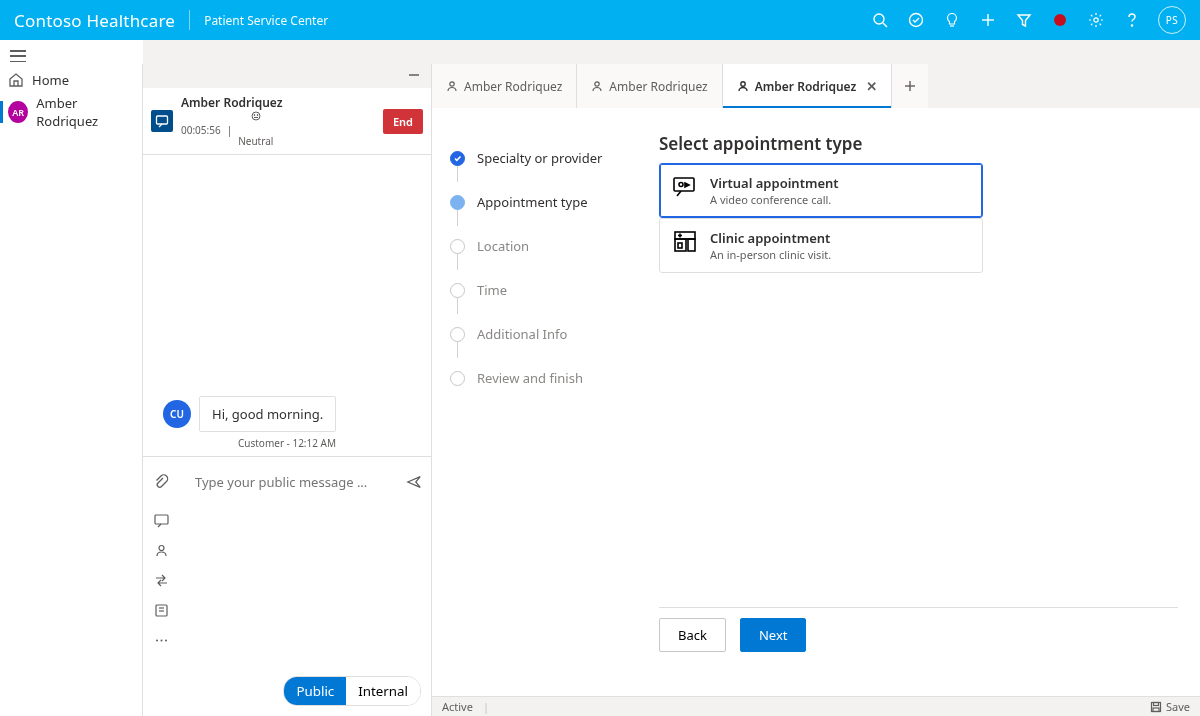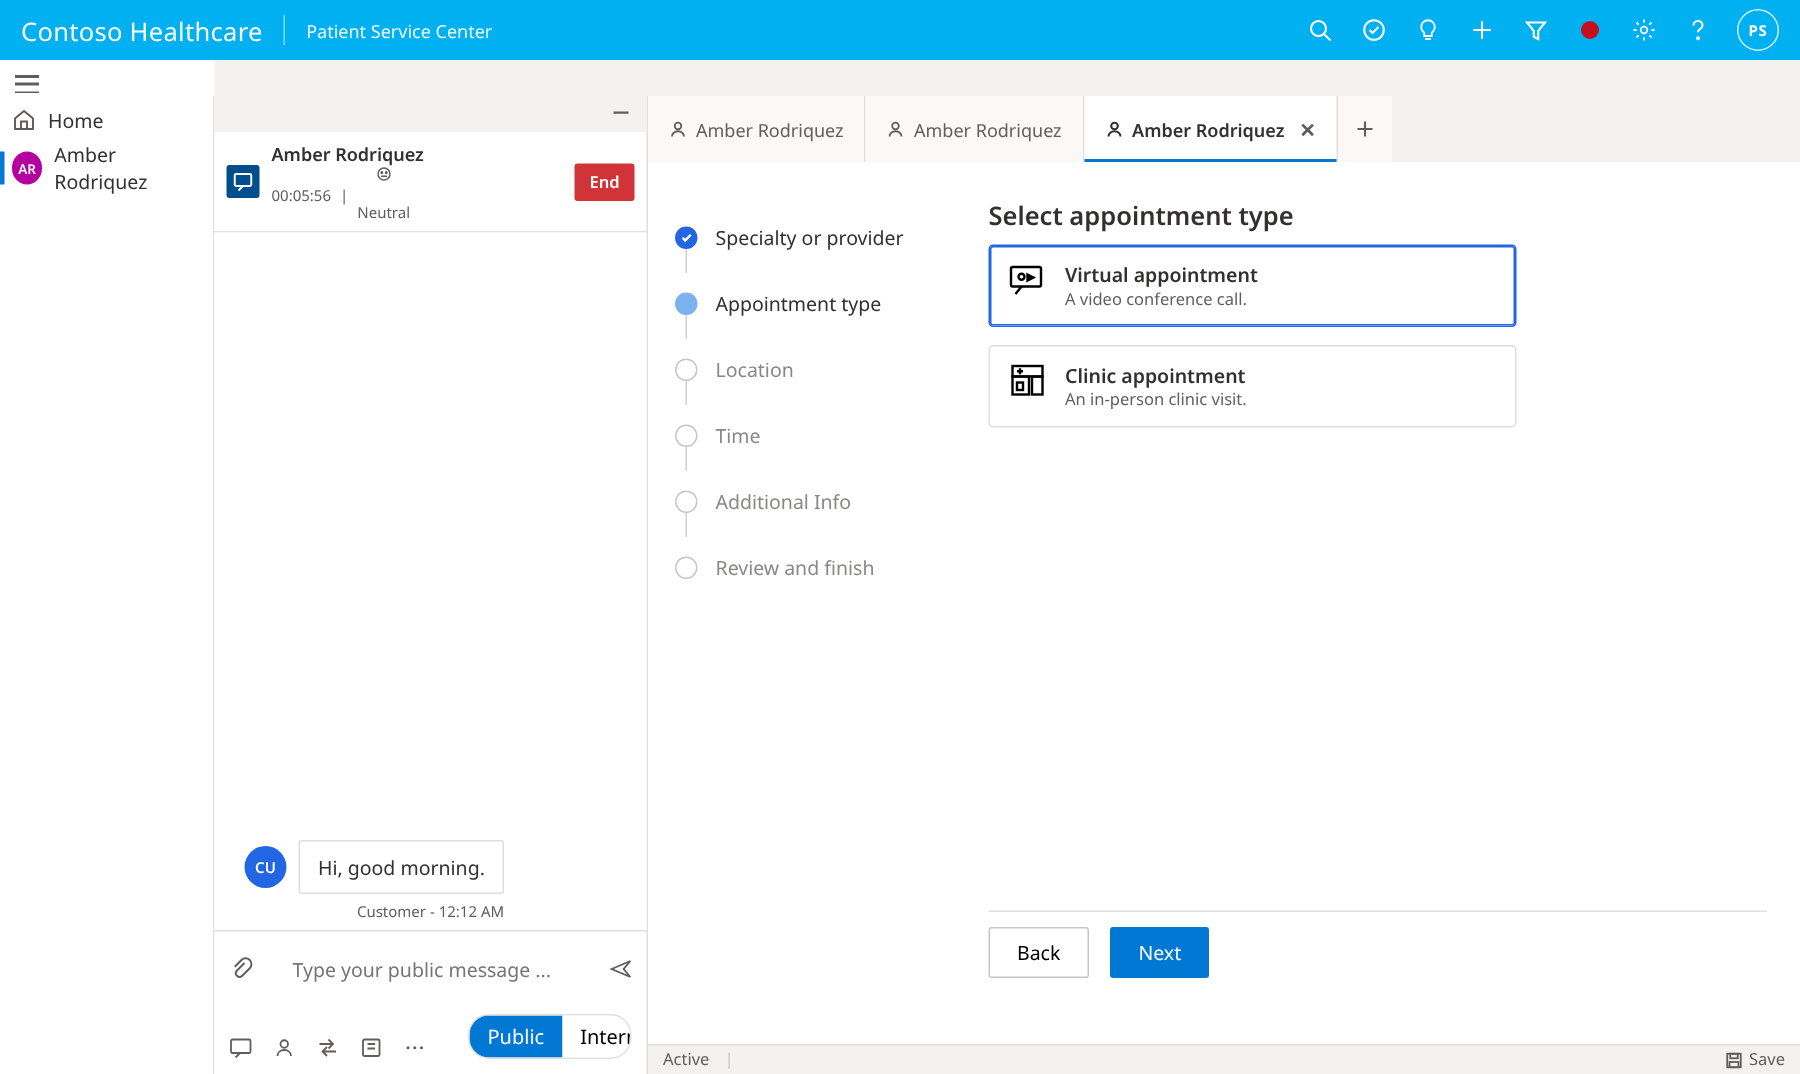--- a/index.html
+++ b/index.html
@@ -20,21 +20,21 @@
   body { margin:0; width:1200px; height:716px; overflow:hidden; color:var(--text-dark); background:#fff; position:relative;}
   
   .topnav { height:var(--nav-height); background:var(--brand-blue); color:#fff; display:flex; align-items:center; padding:0 14px;}
   .brand-name { font-size:17px; font-weight:400; letter-spacing:0.2px;}
   .brand-divider { width:1px; height:20px; background:rgba(255,255,255,0.5); margin:0 14px;}
   .brand-area { font-size:12px; opacity:0.95;}
   .nav-spacer { flex:1;}
   .nav-icons { display:flex; align-items:center; gap:16px;}
   .nav-icon { width:20px; height:20px; display:flex; align-items:center; justify-content:center; cursor:pointer; color:#fff;}
   .nav-icon.dot { width:12px; height:12px; border-radius:50%; background:#C50F1F; margin:0 4px;}
-  .nav-avatar { width:28px; height:28px; border:1px solid rgba(255,255,255,0.8); border-radius:50%; display:flex; align-items:center; justify-content:center; font-size:10px; letter-spacing:0.5px; cursor:pointer;font-weight:bold;}
+  .nav-avatar { width:28px; height:28px; border:1px solid rgba(255,255,255,0.8); border-radius:50%; display:flex; align-items:center; justify-content:center; font-size:10px; letter-spacing:0.5px; cursor:pointer;}
   
   .hamburger-row { position:absolute; left:0; top:var(--nav-height); height:32px; display:flex; align-items:center; padding-left:10px; width:30px;}
   .hamburger { width:16px; height:12px; display:flex; flex-direction:column; justify-content:space-between; cursor:pointer;}
   .hamburger span { height:1.5px; background:var(--text-soft); display:block;}
   
   .sidebar { position:absolute; left:0; top:calc(var(--nav-height) + 24px); bottom:0; width:var(--sidebar-width); background:#fff; border-right:1px solid var(--border);}
   .side-item { display:flex; align-items:center; gap:8px; height:32px; padding:0 8px; font-size:13px; cursor:pointer;}
   .side-item.active { position:relative;}
   .side-item.active::before { content:""; position:absolute; left:0; top:5px; bottom:5px; width:3px; background:var(--accent-blue);}
   .side-avatar { width:22px; height:22px; border-radius:50%; background:#B4009E; color:#fff; font-size:9px; display:flex; align-items:center; justify-content:center; font-weight:600;}
@@ -50,21 +50,21 @@
   .neutral-badge { display:inline-flex; align-items:center; gap:13px; font-size:10px;flex-direction:column;}
   .end-btn { margin-left:auto; background:var(--danger); color:#fff; font-size:11px; padding:5px 10px; border:none; cursor:pointer; border-radius:2px; font-weight:600;}
   .chat-body { flex:1; background:#fff; position:relative;}
   .chat-msg { position:absolute; bottom:24px; left:20px; display:flex; gap:8px; align-items:center;}
   .cu-avatar { width:28px; height:28px; border-radius:50%; background:#2266E3; color:#fff; font-size:10px; display:flex; align-items:center; justify-content:center; font-weight:600;}
   .msg-bubble { background:#fff; border:1px solid var(--border); padding:8px 12px; font-size:13px; border-radius:2px;}
   .chat-meta { position:absolute; bottom:6px; left:0; right:0; text-align:center; font-size:10px; color:var(--text-soft);}
   .chat-input-row { display:flex; align-items:center; gap:24px; padding:0 10px; height:50px; border-top:1px solid var(--border);}
   .chat-input { flex:1; border:none; outline:none; font-size:13px; color:var(--text-soft);}
   .chat-send { cursor:pointer;}
-  .chat-toolbar { display:flex; align-items:flex-end; gap:14px; padding:6px 10px 10px;}
+  .chat-toolbar { display:flex; align-items:flex-start; gap:14px; padding:6px 10px 10px;flex-direction:column;}
   .ct-icon { width:16px; height:16px; display:flex; align-items:center; justify-content:center; cursor:pointer; color:var(--text-soft);}
   .ct-spacer { flex:1;}
   .pill-toggle { margin-left:auto; display:flex; border:1px solid var(--border); border-radius:14px; overflow:hidden; font-size:11px;}
   .pill-toggle button { border:none; padding:5px 12px; cursor:pointer; background:#fff;}
   .pill-toggle button.on { background:var(--accent-blue); color:#fff;}
   
   .workspace { position:absolute; left:calc(var(--sidebar-width) + var(--session-width)); right:0; top:var(--nav-height); bottom:20px; background:var(--bg-pane);}
   .pre-tab-bar{ height:24px; background:var(--bg-pane); border-bottom:none;}
   .tabbar { height:var(--tab-height); display:flex; align-items:stretch; background:var(--bg-pane);}
   .tab { display:flex; align-items:center; gap:6px; padding:0 14px; font-size:12px; color:var(--text-soft); background:#FAF9F8; border-right:1px solid var(--border); cursor:pointer; position:relative;}
@@ -77,21 +77,21 @@
   .step { display:flex; align-items:center; gap:12px; position:relative; height:44px; font-size:13px; color:#8A8886; cursor:pointer;}
   .step::after { content:""; position:absolute; left:7px; top:26px; width:1px; height:20px; background:#D2D0CE;}
   .step:last-child::after{ display:none;}
   .step-dot { width:15px; height:15px; border:1px solid #C8C6C4; border-radius:50%; background:#fff; z-index:1; display:flex; align-items:center; justify-content:center;}
   .step.done .step-dot { background:var(--step-blue); border-color:var(--step-blue);}
   .step.current .step-dot { background:#7CB2F0; border-color:#7CB2F0;}
   .step.done, .step.current { color:var(--text-dark);}
   .step.done .step-dot svg { color:#fff;}
   .wizard-main { flex:1; padding:24px 22px; display:flex; flex-direction:column;}
   .wizard-title { font-size:17px; font-weight:600; margin-bottom:8px;}
-  .appt-card { width:352px; border:1px solid var(--border); border-radius:3px; padding:10px 12px; display:flex; gap:12px; margin-bottom:12px; cursor:pointer;}
+  .appt-card { width:324px; border:1px solid var(--border); border-radius:3px; padding:10px 12px; display:flex; gap:12px; cursor:pointer;}
   .appt-card.selected { border-color:var(--step-blue); box-shadow:0 0 0 1px var(--step-blue) inset;}
   .appt-icon { width:26px; height:26px; display:flex; align-items:center; justify-content:center; color:#000;}
   .appt-title { font-size:13px; font-weight:600;}
   .appt-desc { font-size:11px; color:var(--text-soft);}
   .wizard-footer { margin-top:auto; padding:10px 0 20px; display:flex; gap:14px; border-top: 1px solid var(--border);}
   .btn { font-size:13px; padding:7px 18px; border-radius:2px; cursor:pointer;}
   .btn-sec { background:#fff; border:1px solid #C8C6C4;}
   .btn-pri { background:var(--accent-blue); color:#fff; border:1px solid var(--accent-blue);}
   
   .statusbar { position:absolute; left:calc(var(--sidebar-width) + var(--session-width)); right:0; bottom:0; height:20px; background:var(--bg-pane); border-top:1px solid var(--border); display:flex; align-items:center; font-size:11px; color:var(--text-soft); padding:0 10px; gap:10px;}

